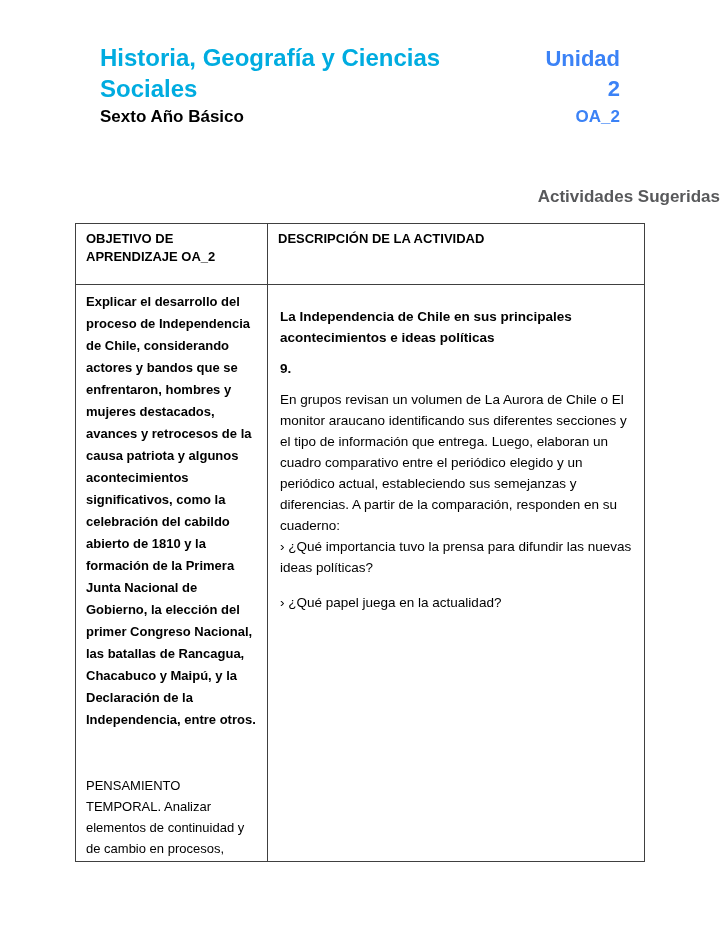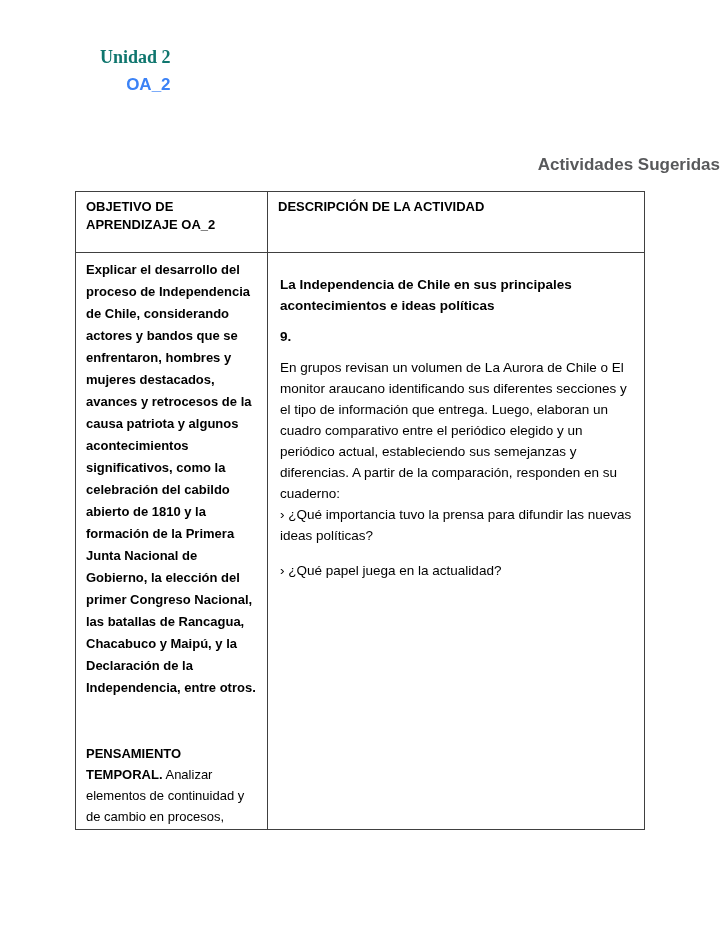--- a/index.html
+++ b/index.html
@@ -32,25 +32,24 @@
     line-height: 24px;
     margin-top: 1px;
   }
   .header-right {
     text-align: right;
     display: flex;
     flex-direction: column;
     justify-content: flex-end;
   }
   .doc-unit {
-    color: #0f766e;
-    font-size: 18px;
+    color: #3b82f6;
+    font-size: 22px;
     font-weight: bold;
     line-height: 30px;
-    font-family: Liberation Serif, serif;
   }
   .doc-oa {
     color: #3b82f6;
     font-size: 17px;
     font-weight: bold;
     line-height: 25px;
   }
   .page-heading {
     margin-top: 58px;
     margin-bottom: 16px;
@@ -91,21 +90,21 @@
     font-size: 13px;
     font-weight: bold;
     line-height: 22px;
     margin-bottom: 44px;
   }
   .skill-para {
     font-size: 13px;
     line-height: 21px;
     margin-bottom: 12px;
   }
-  .b { font-weight: bold; }
+  .b { font-weight: normal; }
   td.activity-cell {
     padding: 21px 12px 0 12px;
     font-size: 13.5px;
     line-height: 21px;
   }
   .activity-title {
     font-weight: bold;
     margin-bottom: 10px;
   }
   .activity-number {
@@ -114,20 +113,24 @@
   }
   .activity-body { }
   .question { margin-bottom: 14px; }
 </style>
 </head>
 <body>
 
 <div class="page">
 
   <header class="doc-header">
+    <div class="header-left">
+      <div class="doc-title">Historia, Geografía y Ciencias Sociales</div>
+      <div class="doc-grade">Sexto Año Básico</div>
+    </div>
     <div class="header-right">
       <div class="doc-unit">Unidad 2</div>
       <div class="doc-oa">OA_2</div>
     </div>
   </header>
 
   <h2 class="page-heading">Actividades Sugeridas</h2>
 
   <table class="activities-table">
     <thead>

